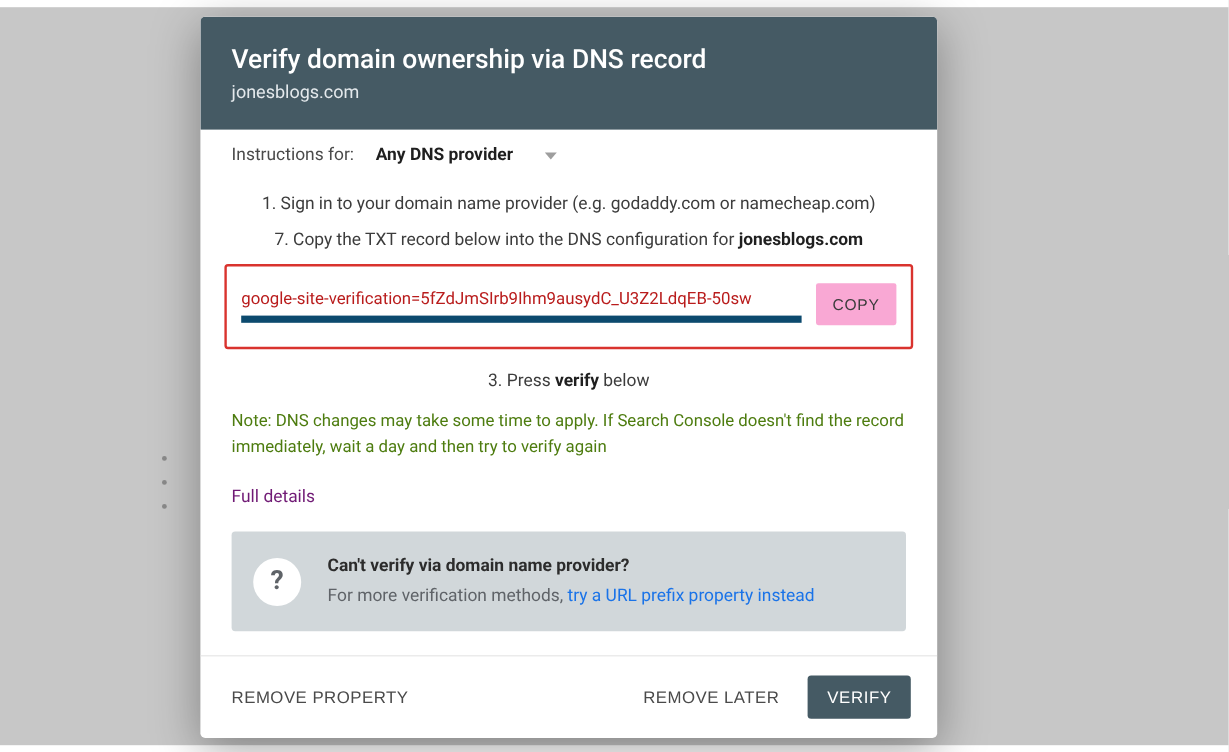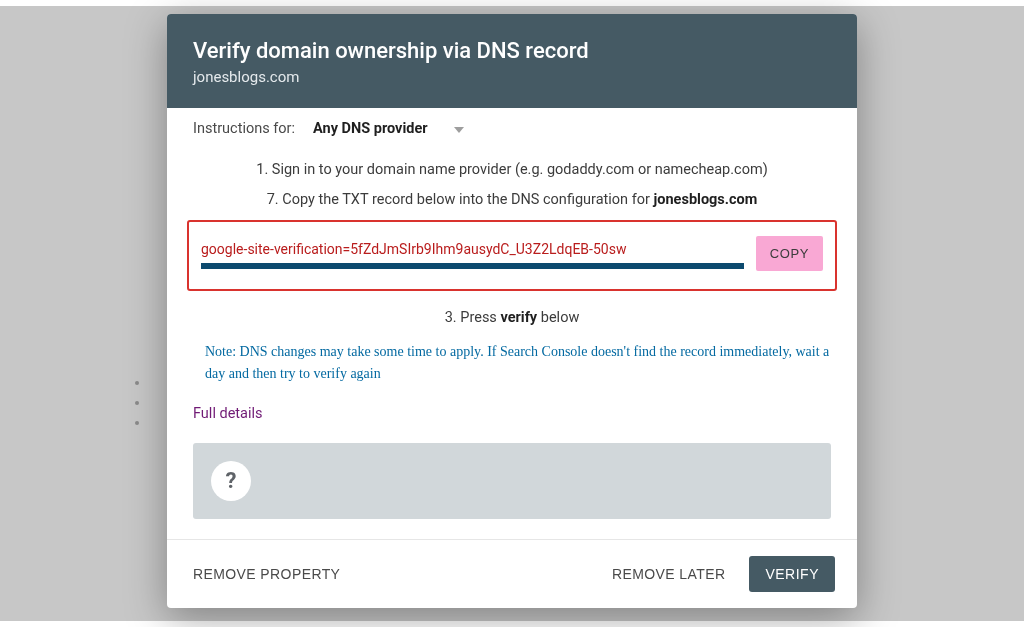--- a/index.html
+++ b/index.html
@@ -23,21 +23,21 @@
     }
     .backdrop-whitebar-bottom {
       position: absolute;
       left: 0; right: 0; bottom: 0; height: 6px;
       background: #fff;
     }
     .dialog {
       position: absolute;
       left: 167px;
       top: 14px;
-      width: 690px;
+      width: 614px;
       background: #fff;
       border-radius: 4px;
       box-shadow: 0 10px 40px rgba(0,0,0,0.35);
       overflow: hidden;
       display: flex;
       flex-direction: column;
     }
     .dialog-header {
       background: #455a64;
       color: #fff;
@@ -112,24 +112,23 @@
       border: none;
       color: #3c3c3c;
       font-weight: 500;
       font-size: 13px;
       letter-spacing: 0.6px;
       padding: 10px 14px;
       border-radius: 2px;
       cursor: pointer;
     }
     .note {
-      color: #0369a1;
-      font-size: 14px;
-      margin: 12px 0 18px 12px;
-      font-family: Liberation Serif, serif;
+      color: #4d7c0f;
+      font-size: 14px;
+      margin: 12px 0 18px 0;
     }
     .link {
       color: #701a75;
       text-decoration: none;
       font-size: 14.5px;
       cursor: pointer;
       display: inline-block;
       margin-bottom: 14px;
     }
     .alt-box {
@@ -249,20 +248,24 @@
     </div>
 
     <div class="note">Note: DNS changes may take some time to apply. If Search Console doesn't find the record immediately, wait a day and then try to verify again</div>
 
     <a class="link">Full details</a>
 
     <div class="alt-box">
       <div class="help-circle">
         <span class="help-q">?</span>
       </div>
+      <div class="alt-text">
+        <span class="heading">Can't verify via domain name provider?</span>
+        <span class="sub">For more verification methods, </span><span class="link2">try a URL prefix property instead</span>
+      </div>
     </div>
 
   </div>
 
   <div class="dialog-footer">
     <div class="footer-left">
       <button class="txt-btn">REMOVE PROPERTY</button>
     </div>
     <div class="footer-right">
       <button class="txt-btn">REMOVE LATER</button>

